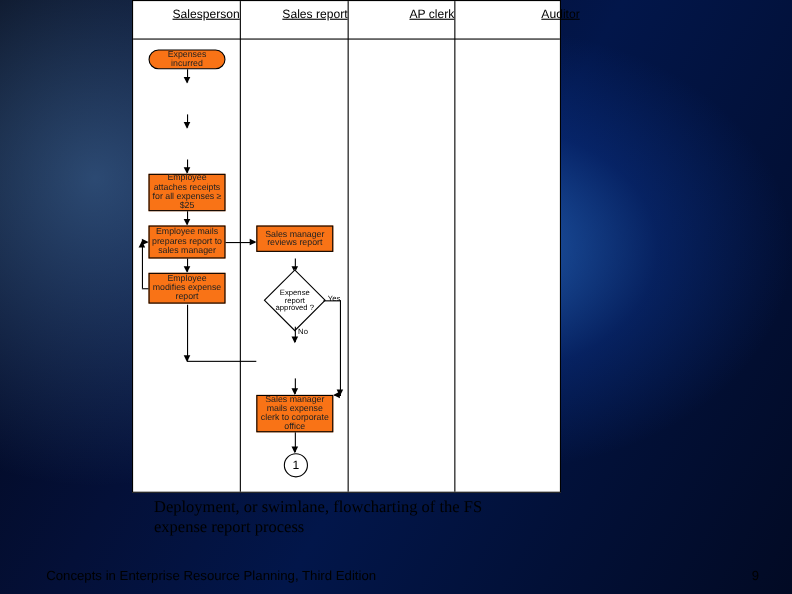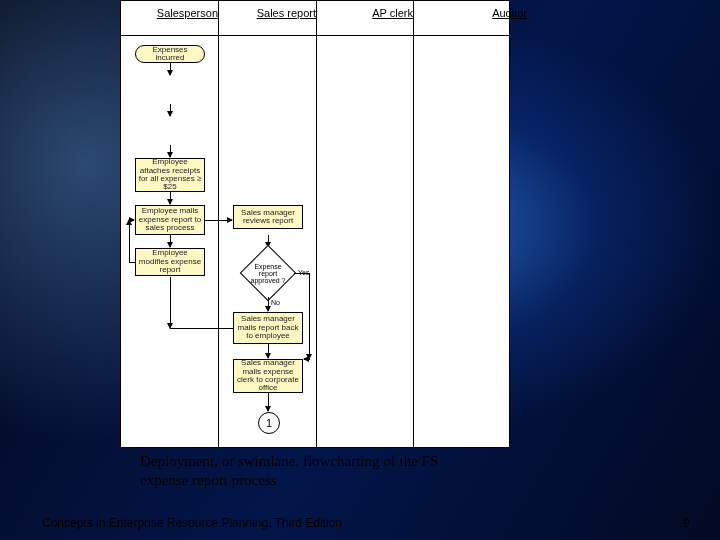--- a/index.html
+++ b/index.html
@@ -5,21 +5,21 @@
   html,body{margin:0;padding:0;width:720px;height:540px;overflow:hidden;font-family:Arial,Helvetica,sans-serif;background:#000;}
   .bg{position:absolute;inset:0;background:
     radial-gradient(ellipse 380px 280px at 62% 42%, rgba(60,150,255,0.55) 0%, rgba(20,80,200,0.25) 40%, rgba(0,8,40,0) 72%),
     radial-gradient(circle at 12% 30%, rgba(120,190,255,0.35) 0%, rgba(0,10,60,0) 38%),
     linear-gradient(120deg, #020616 0%, #041038 35%, #02164a 55%, #020a24 100%);
   }
   .diagram{position:absolute;left:120px;top:0;width:390px;height:448px;background:#fff;border:1px solid #000;box-sizing:border-box;}
   .lane-line{position:absolute;top:0;bottom:0;width:1px;background:#000;}
   .lane-head{position:absolute;top:6px;font:11px/1.1 Arial;color:#000;text-align:right;text-decoration:underline;}
   .hline{position:absolute;left:0;right:0;height:1px;background:#000;}
-  .box{position:absolute;border:1px solid #000;font:8px/1.05 Arial;color:#222;text-align:center;display:flex;align-items:center;justify-content:center;padding:2px;box-sizing:border-box;background:#fef9c3;}
+  .box{position:absolute;border:1px solid #000;font:8px/1.05 Arial;color:#222;text-align:center;display:flex;align-items:center;justify-content:center;padding:2px;box-sizing:border-box;background:#f97316;}
   .term{border-radius:10px;}
   .arrow-v{position:absolute;width:1px;background:#000;}
   .arrow-v::after{content:"";position:absolute;left:-3px;bottom:-1px;border-left:3.5px solid transparent;border-right:3.5px solid transparent;border-top:6px solid #000;}
   .arrow-h{position:absolute;height:1px;background:#000;}
   .arrow-h.rt::after{content:"";position:absolute;right:-1px;top:-3px;border-top:3.5px solid transparent;border-bottom:3.5px solid transparent;border-left:6px solid #000;}
   .arrow-h.lt::after{content:"";position:absolute;left:-1px;top:-3px;border-top:3.5px solid transparent;border-bottom:3.5px solid transparent;border-right:6px solid #000;}
   .diamond{position:absolute;width:56px;height:56px;}
   .diamond .shape{position:absolute;inset:8px;transform:rotate(45deg);border:1px solid #000;background:#fff;}
   .diamond .dtxt{position:absolute;inset:0;display:flex;align-items:center;justify-content:center;font:7px/1 Arial;text-align:center;padding:10px;}
   .connector{position:absolute;width:20px;height:20px;border:1px solid #000;border-radius:50%;font:11px Arial;display:flex;align-items:center;justify-content:center;background:#fff;}
@@ -44,37 +44,36 @@
   <div class="lane-head" style="left:97px;width:98px">Sales report</div>
   <div class="lane-head" style="left:195px;width:97px">AP clerk</div>
   <div class="lane-head" style="left:310px;width:96px">Auditor</div>
 
   <div class="box term" style="left:14px;top:44px;width:70px;height:18px">Expenses incurred</div>
   <div class="arrow-v" style="left:49px;top:62px;height:12px"></div>
   <div class="arrow-v" style="left:49px;top:103px;height:12px"></div>
   <div class="arrow-v" style="left:49px;top:144px;height:12px"></div>
   <div class="box" style="left:14px;top:157px;width:70px;height:34px">Employee attaches receipts for all expenses ≥ $25</div>
   <div class="arrow-v" style="left:49px;top:191px;height:12px"></div>
-  <div class="box" style="left:14px;top:204px;width:70px;height:30px">Employee mails expense report to sales process</div>
+  <div class="box" style="left:14px;top:204px;width:70px;height:30px">Employee mails prepares report to sales manager</div>
   <div class="arrow-v" style="left:49px;top:234px;height:12px"></div>
   <div class="box" style="left:14px;top:247px;width:70px;height:28px">Employee modifies expense report</div>
 
   <div class="arrow-h rt" style="left:84px;top:219px;width:27px"></div>
   <div class="box" style="left:112px;top:204px;width:70px;height:24px">Sales manager reviews report</div>
   <div class="arrow-v" style="left:147px;top:234px;height:12px"></div>
 
   <div class="diamond" style="left:119px;top:244px">
     <div class="shape"></div>
     <div class="dtxt">Expense report approved ?</div>
   </div>
   <div class="dlabel" style="left:177px;top:268px">Yes</div>
   <div class="dlabel" style="left:150px;top:298px">No</div>
 
   <div class="arrow-v" style="left:147px;top:296px;height:14px"></div>
-  <div class="box" style="left:112px;top:311px;width:70px;height:32px">Sales manager mails report back to employee</div>
   <div class="arrow-h" style="left:49px;top:327px;width:63px"></div>
   <div class="arrow-v" style="left:49px;top:276px;height:51px;"></div>
   <style>.arrow-v.up::after{bottom:auto;top:-1px;border-top:none;border-bottom:6px solid #000;}</style>
 
   <div class="arrow-h" style="left:173px;top:272px;width:16px"></div>
   <div class="arrow-v" style="left:188px;top:272px;height:86px"></div>
   <div class="arrow-h lt" style="left:183px;top:358px;width:6px"></div>
   <div class="arrow-v" style="left:147px;top:343px;height:14px"></div>
   <div class="box" style="left:112px;top:358px;width:70px;height:34px">Sales manager mails expense clerk to corporate office</div>
   <div class="arrow-v" style="left:147px;top:392px;height:18px"></div>

